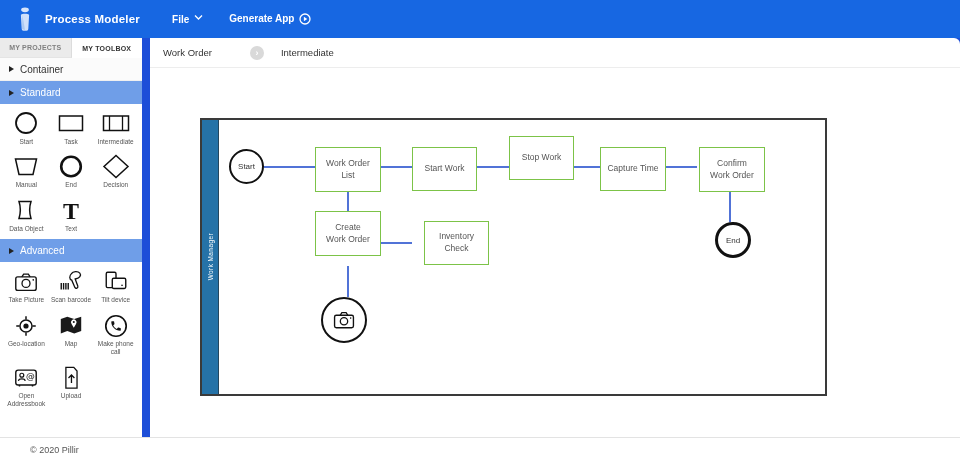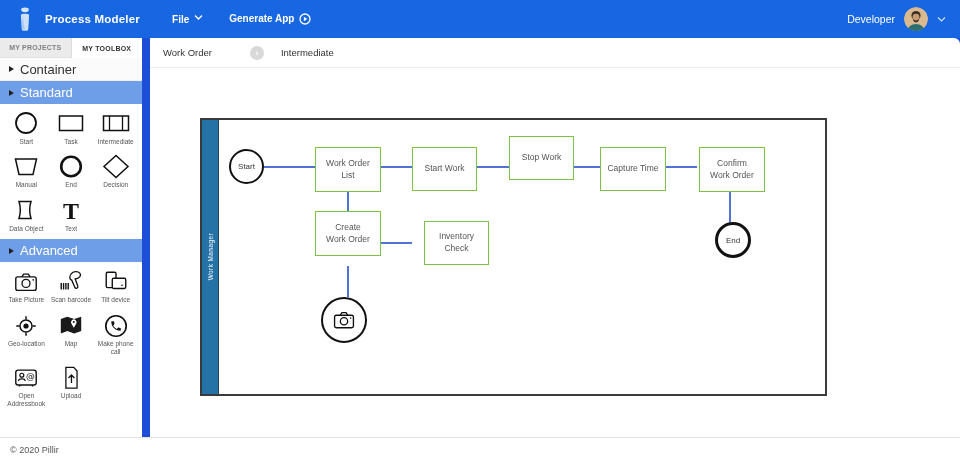--- a/index.html
+++ b/index.html
@@ -19,21 +19,21 @@
   .avatar { width:24px; height:24px; border-radius:50%; overflow:hidden; flex:0 0 auto; }
   .chev { width:9px; height:7px; }
 
   
   .sidebar { position:absolute; left:0; top:38px; width:142px; height:399px; background:#fff; overflow:hidden; }
   .tabs { display:flex; height:20px; }
   .tab { flex:1; display:flex; align-items:center; justify-content:center; font-size:7px; font-weight:700;
          letter-spacing:.2px; cursor:pointer; }
   .tab-inactive { background:#ebebeb; color:#808080; border-right:1px solid #dcdcdc; border-bottom:1px solid #e4e4e4; }
   .tab-active { background:#fff; color:#333; }
-  .acc-row { height:23px; display:flex; align-items:center; padding-left:9px; gap:6px; font-size:13px; cursor:pointer; }
+  .acc-row { height:23px; display:flex; align-items:center; padding-left:9px; gap:6px; font-size:10px; cursor:pointer; }
   .acc-plain { background:#fbfbfb; color:#333; border-bottom:1px solid #f0f0f0; }
   .acc-blue { background:#6f9ee8; color:#fff; }
   .tri { width:0; height:0; border-top:3.5px solid transparent; border-bottom:3.5px solid transparent;
          border-left:5px solid #222; flex:0 0 auto; }
   .shape-grid { display:grid; grid-template-columns:repeat(3,1fr); padding:7px 4px 6px 4px; row-gap:8px; }
   .shape-item { display:flex; flex-direction:column; align-items:center; gap:1px; cursor:pointer; }
   .shape-label { font-size:6.5px; color:#555; text-align:center; line-height:1.3; max-width:44px; }
 
   
   .main { position:absolute; left:150px; top:38px; width:810px; height:399px; background:#fff; border-radius:0 6px 0 0; }
@@ -56,21 +56,21 @@
   .ev-start { border:2.5px solid #111; }
   .ev-end { border:3px solid #111; }
   .ev-label { font-size:8px; color:#333; }
   .cam-node { position:absolute; background:#fff; border:2.5px solid #111; border-radius:50%;
               display:flex; align-items:center; justify-content:center; cursor:pointer; }
   .conn { position:absolute; background:#5173d7; }
   .conn-h { height:1.6px; } .conn-v { width:1.6px; }
 
   
   .footer { position:absolute; left:0; top:437px; width:960px; height:25px; background:#fff;
-            border-top:1px solid #e3e3e3; display:flex; align-items:center; padding-left:10px;
+            border-top:1px solid #e3e3e3; display:flex; align-items:center; padding-left:30px;
             font-size:9px; color:#555; }
 
   svg.ic { display:block; }
 </style>
 </head>
 <body>
 
 <div class="page">
 
   <header class="topbar">
@@ -89,35 +89,20 @@
     </div>
 
     <div class="menu-item gen-app">
       <span>Generate App</span>
       <svg class="ic" width="12" height="12" viewBox="0 0 12 12">
         <circle cx="6" cy="6" r="5" fill="none" stroke="#fff" stroke-width="1.3"></circle>
         <path d="M4.9,3.8 L8.2,6 L4.9,8.2 Z" fill="#fff"></path>
       </svg>
     </div>
 
-    <div class="topbar-right">
-      <span class="user-name">Developer</span>
-      <div class="avatar">
-        <svg class="ic" width="24" height="24" viewBox="0 0 24 24">
-          <circle cx="12" cy="12" r="12" fill="#d9b98f"></circle>
-          <circle cx="12" cy="8.6" r="4.6" fill="#3d2f26"></circle>
-          <circle cx="12" cy="10.2" r="3.4" fill="#c99b72"></circle>
-          <path d="M9.2,11.6 a2.9,2.6 0 0 0 5.6,0 v2 a2.9,2.4 0 0 1 -5.6,0 Z" fill="#3d2f26"></path>
-          <path d="M3.5,24 a8.5,7 0 0 1 17,0 Z" fill="#2e6f72"></path>
-        </svg>
-      </div>
-      <svg class="chev ic" viewBox="0 0 9 7">
-        <polyline points="1,1.5 4.5,5 8,1.5" fill="none" stroke="#cfe0fa" stroke-width="1.2"></polyline>
-      </svg>
-    </div>
   </header>
 
   <aside class="sidebar">
     <div class="tabs">
       <div class="tab tab-inactive">
         <span>MY PROJECTS</span>
       </div>
       <div class="tab tab-active">
         <span>MY TOOLBOX</span>
       </div>

